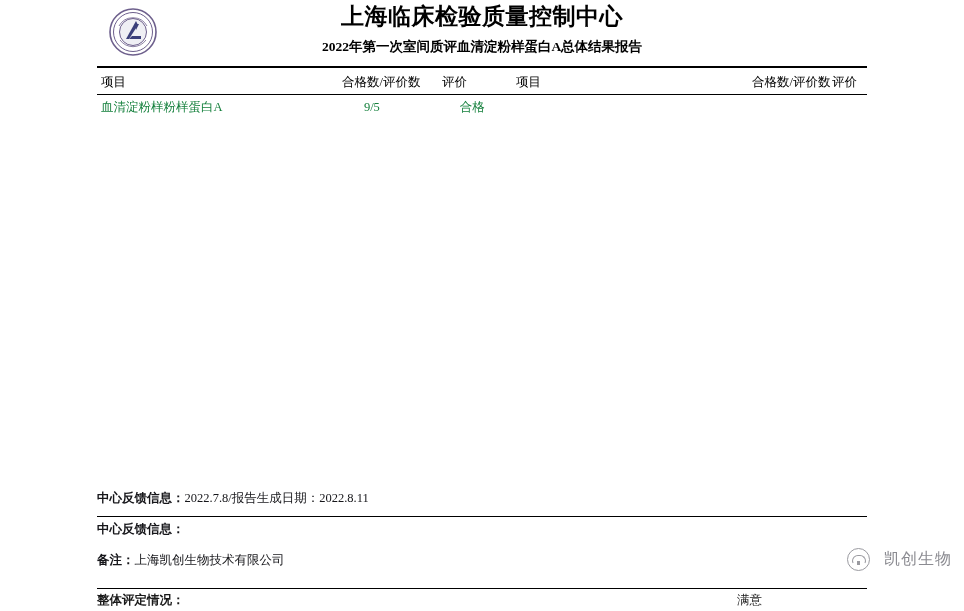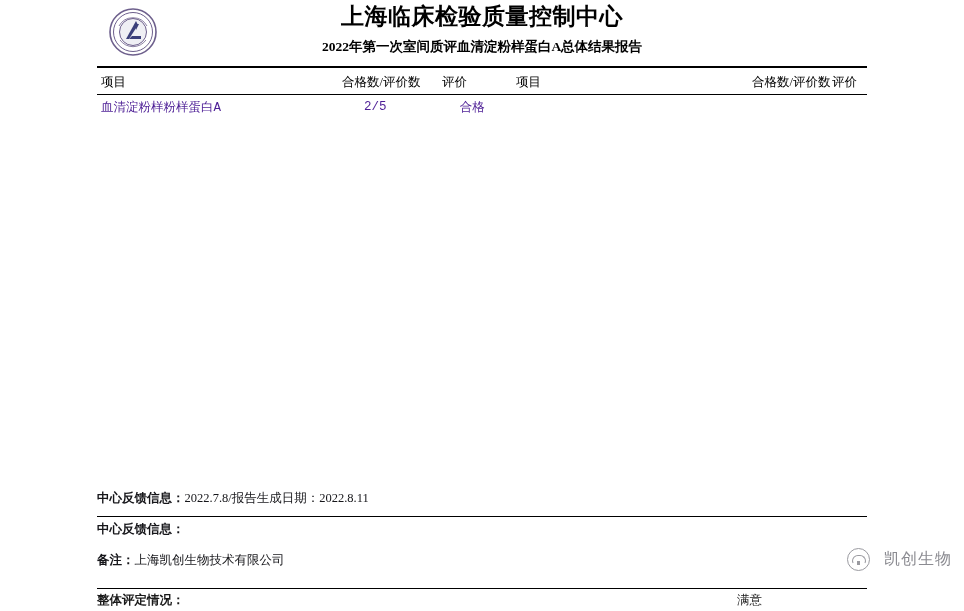--- a/index.html
+++ b/index.html
@@ -86,22 +86,21 @@
     display: flex;
     width: 770px;
     align-items: center;
   }
   .trow.head {
     height: 24px;
     color: #000;
   }
   .trow.body {
     height: 26px;
-    color: #4c1d95;
-    font-family: Liberation Mono, monospace;
+    color: #15803d;
   }
   .c-item   { width: 245px; padding-left: 4px; box-sizing: border-box; }
   .c-ratio  { width: 100px; text-align: left; }
   .c-eval   { width: 70px;  text-align: left; }
   .c-item2  { width: 240px; padding-left: 4px; box-sizing: border-box; }
   .c-ratio2 { width: 80px;  text-align: left; }
   .c-eval2  { width: 35px;  text-align: left; }
 
   .trow.body .c-ratio { padding-left: 32px; }
   .trow.head .c-ratio { padding-left: 0px; }
@@ -211,21 +210,21 @@
       <div class="c-item">项目</div>
       <div class="c-ratio">合格数/评价数</div>
       <div class="c-eval">评价</div>
       <div class="c-item2">项目</div>
       <div class="c-ratio2">合格数/评价数</div>
       <div class="c-eval2">评价</div>
     </div>
 
     <div class="trow body">
       <div class="c-item">血清淀粉样粉样蛋白A</div>
-      <div class="c-ratio">2/5</div>
+      <div class="c-ratio">9/5</div>
       <div class="c-eval">合格</div>
       <div class="c-item2"></div>
       <div class="c-ratio2"></div>
       <div class="c-eval2"></div>
     </div>
   </div>
 
   <div class="meta" id="meta-dates">
     <span class="label">中心反馈信息：</span><span class="value">2022.7.8/报告生成日期：2022.8.11</span>
   </div>

